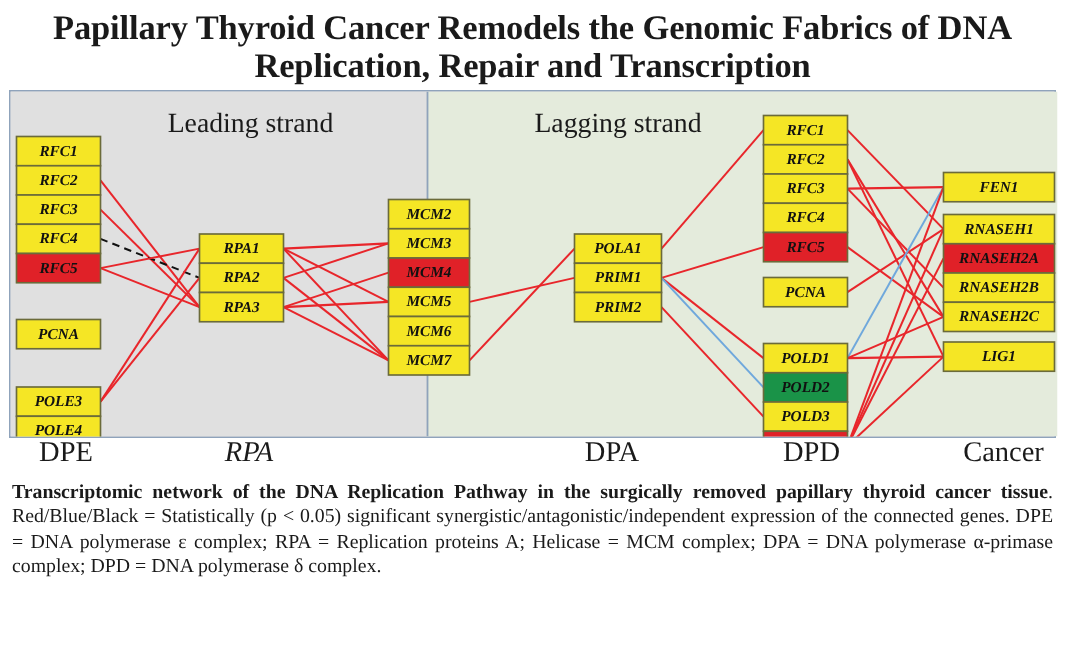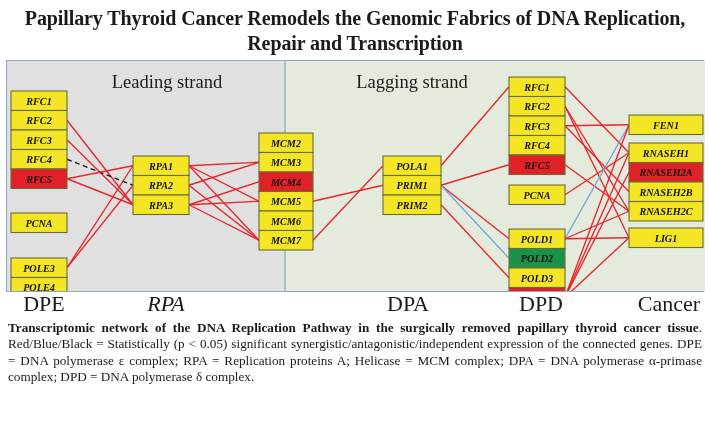--- a/index.html
+++ b/index.html
@@ -2,21 +2,21 @@
 <html><head>
 <meta charset="utf-8">
 <style>
   html,body{margin:0;padding:0;background:#fff;}
   body{width:710px;height:438px;overflow:hidden;
        font-family:"Liberation Serif", serif;color:#1a1a1a;}
 
   #title{
     text-align:center;
     font-weight:bold;
-    font-size:20px;
+    font-size:23px;
     line-height:25px;
     padding:6px 22px 4px 22px;
     letter-spacing:-0.1px;
   }
 
   #figure{
     position:relative;
     margin:0 6px;
     height:232px;
     border:1px solid #8fa3bb;
@@ -25,21 +25,21 @@
   }
   #figure svg{position:absolute;top:0;left:0;}
 
   #axis{
     position:relative;
     height:24px;
     margin:0 6px;
   }
   .axis-label{
     position:absolute;
-    font-size:22px;
+    font-size:19px;
     text-align:center;
     top:-1px;
     transform:translateX(-50%);
     white-space:nowrap;
   }
 
   #caption{
     margin:4px 8px 15px 8px;
     font-size:13.2px;
     line-height:16.4px;

